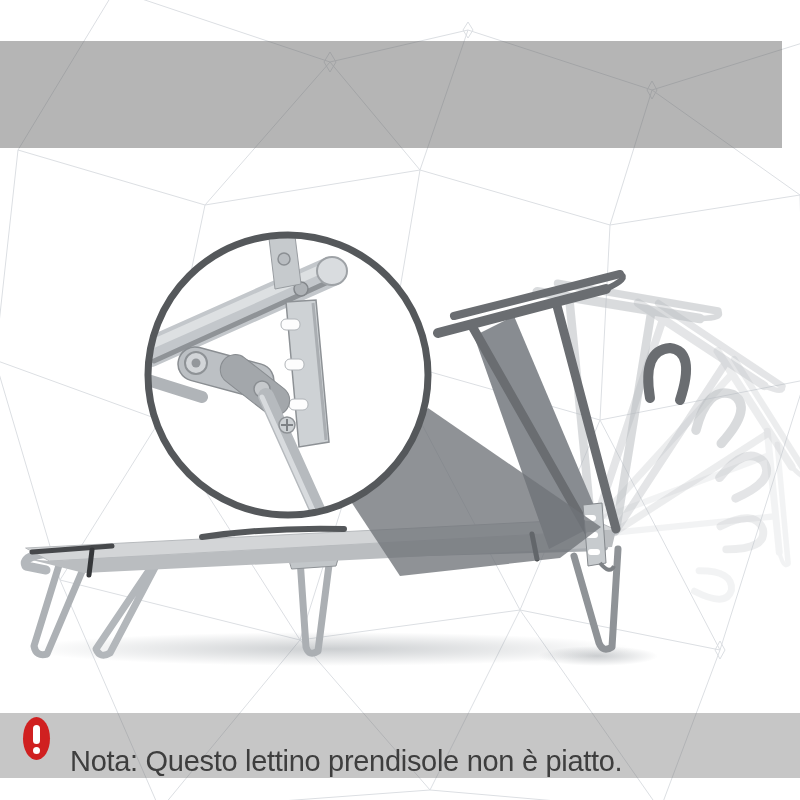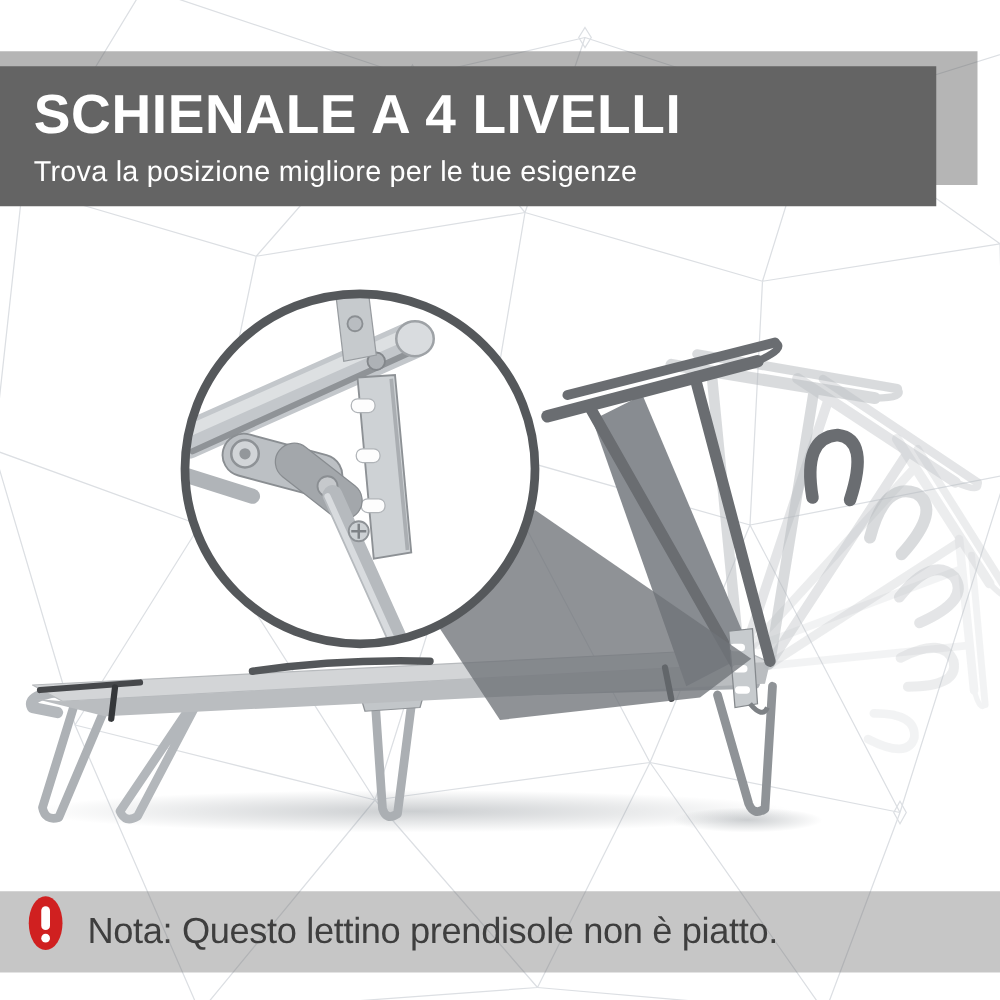--- a/index.html
+++ b/index.html
@@ -25,21 +25,21 @@
     white-space:nowrap;
   }
   .subheadline{
     margin:9px 0 0 0;color:var(--headline_text);
     font-size:23px;font-weight:400;letter-spacing:0.2px;white-space:nowrap;
   }
   
   .note-bar{
     position:absolute;left:0;top:713px;width:800px;height:65px;
     background:var(--note_bar);
-    display:flex;align-items:center;
+    display:flex;align-items:flex-end;
   }
   .alert-icon{
     position:absolute;left:23px;top:4px;width:27px;height:43px;
     background:var(--accent_red);border-radius:50%;
   }
   .alert-icon .bar{
     position:absolute;left:50%;top:8px;width:7px;height:19px;margin-left:-3.5px;
     background:#ffffff;border-radius:4px;
   }
   .alert-icon .dot{
@@ -162,24 +162,20 @@
         <line x1="266" y1="396" x2="320" y2="516" stroke="#b6babe" stroke-width="16" stroke-linecap="round"></line>
         <line x1="262" y1="397" x2="316" y2="517" stroke="#d8dbde" stroke-width="5" stroke-linecap="round"></line>
         <circle cx="287" cy="425" r="8" fill="#cdd1d4" stroke="#8e9296" stroke-width="1.5"></circle>
         <path d="M281,425 L293,425 M287,419 L287,431" stroke="#7e8286" stroke-width="2"></path>
       </g>
       <circle cx="288" cy="375" r="140" fill="none" stroke="var(--magnifier_ring)" stroke-width="7"></circle>
     </g>
   </svg>
 
   <div class="banner-light"></div>
-  <div class="banner-dark">
-    <h1 class="headline">SCHIENALE A 4 LIVELLI</h1>
-    <p class="subheadline">Trova la posizione migliore per le tue esigenze</p>
-  </div>
 
   <div class="note-bar">
     <span class="alert-icon">
       <span class="bar"></span>
       <span class="dot"></span>
     </span>
     <p class="note-text">Nota: Questo lettino prendisole non è piatto.</p>
   </div>
 
 </div>

